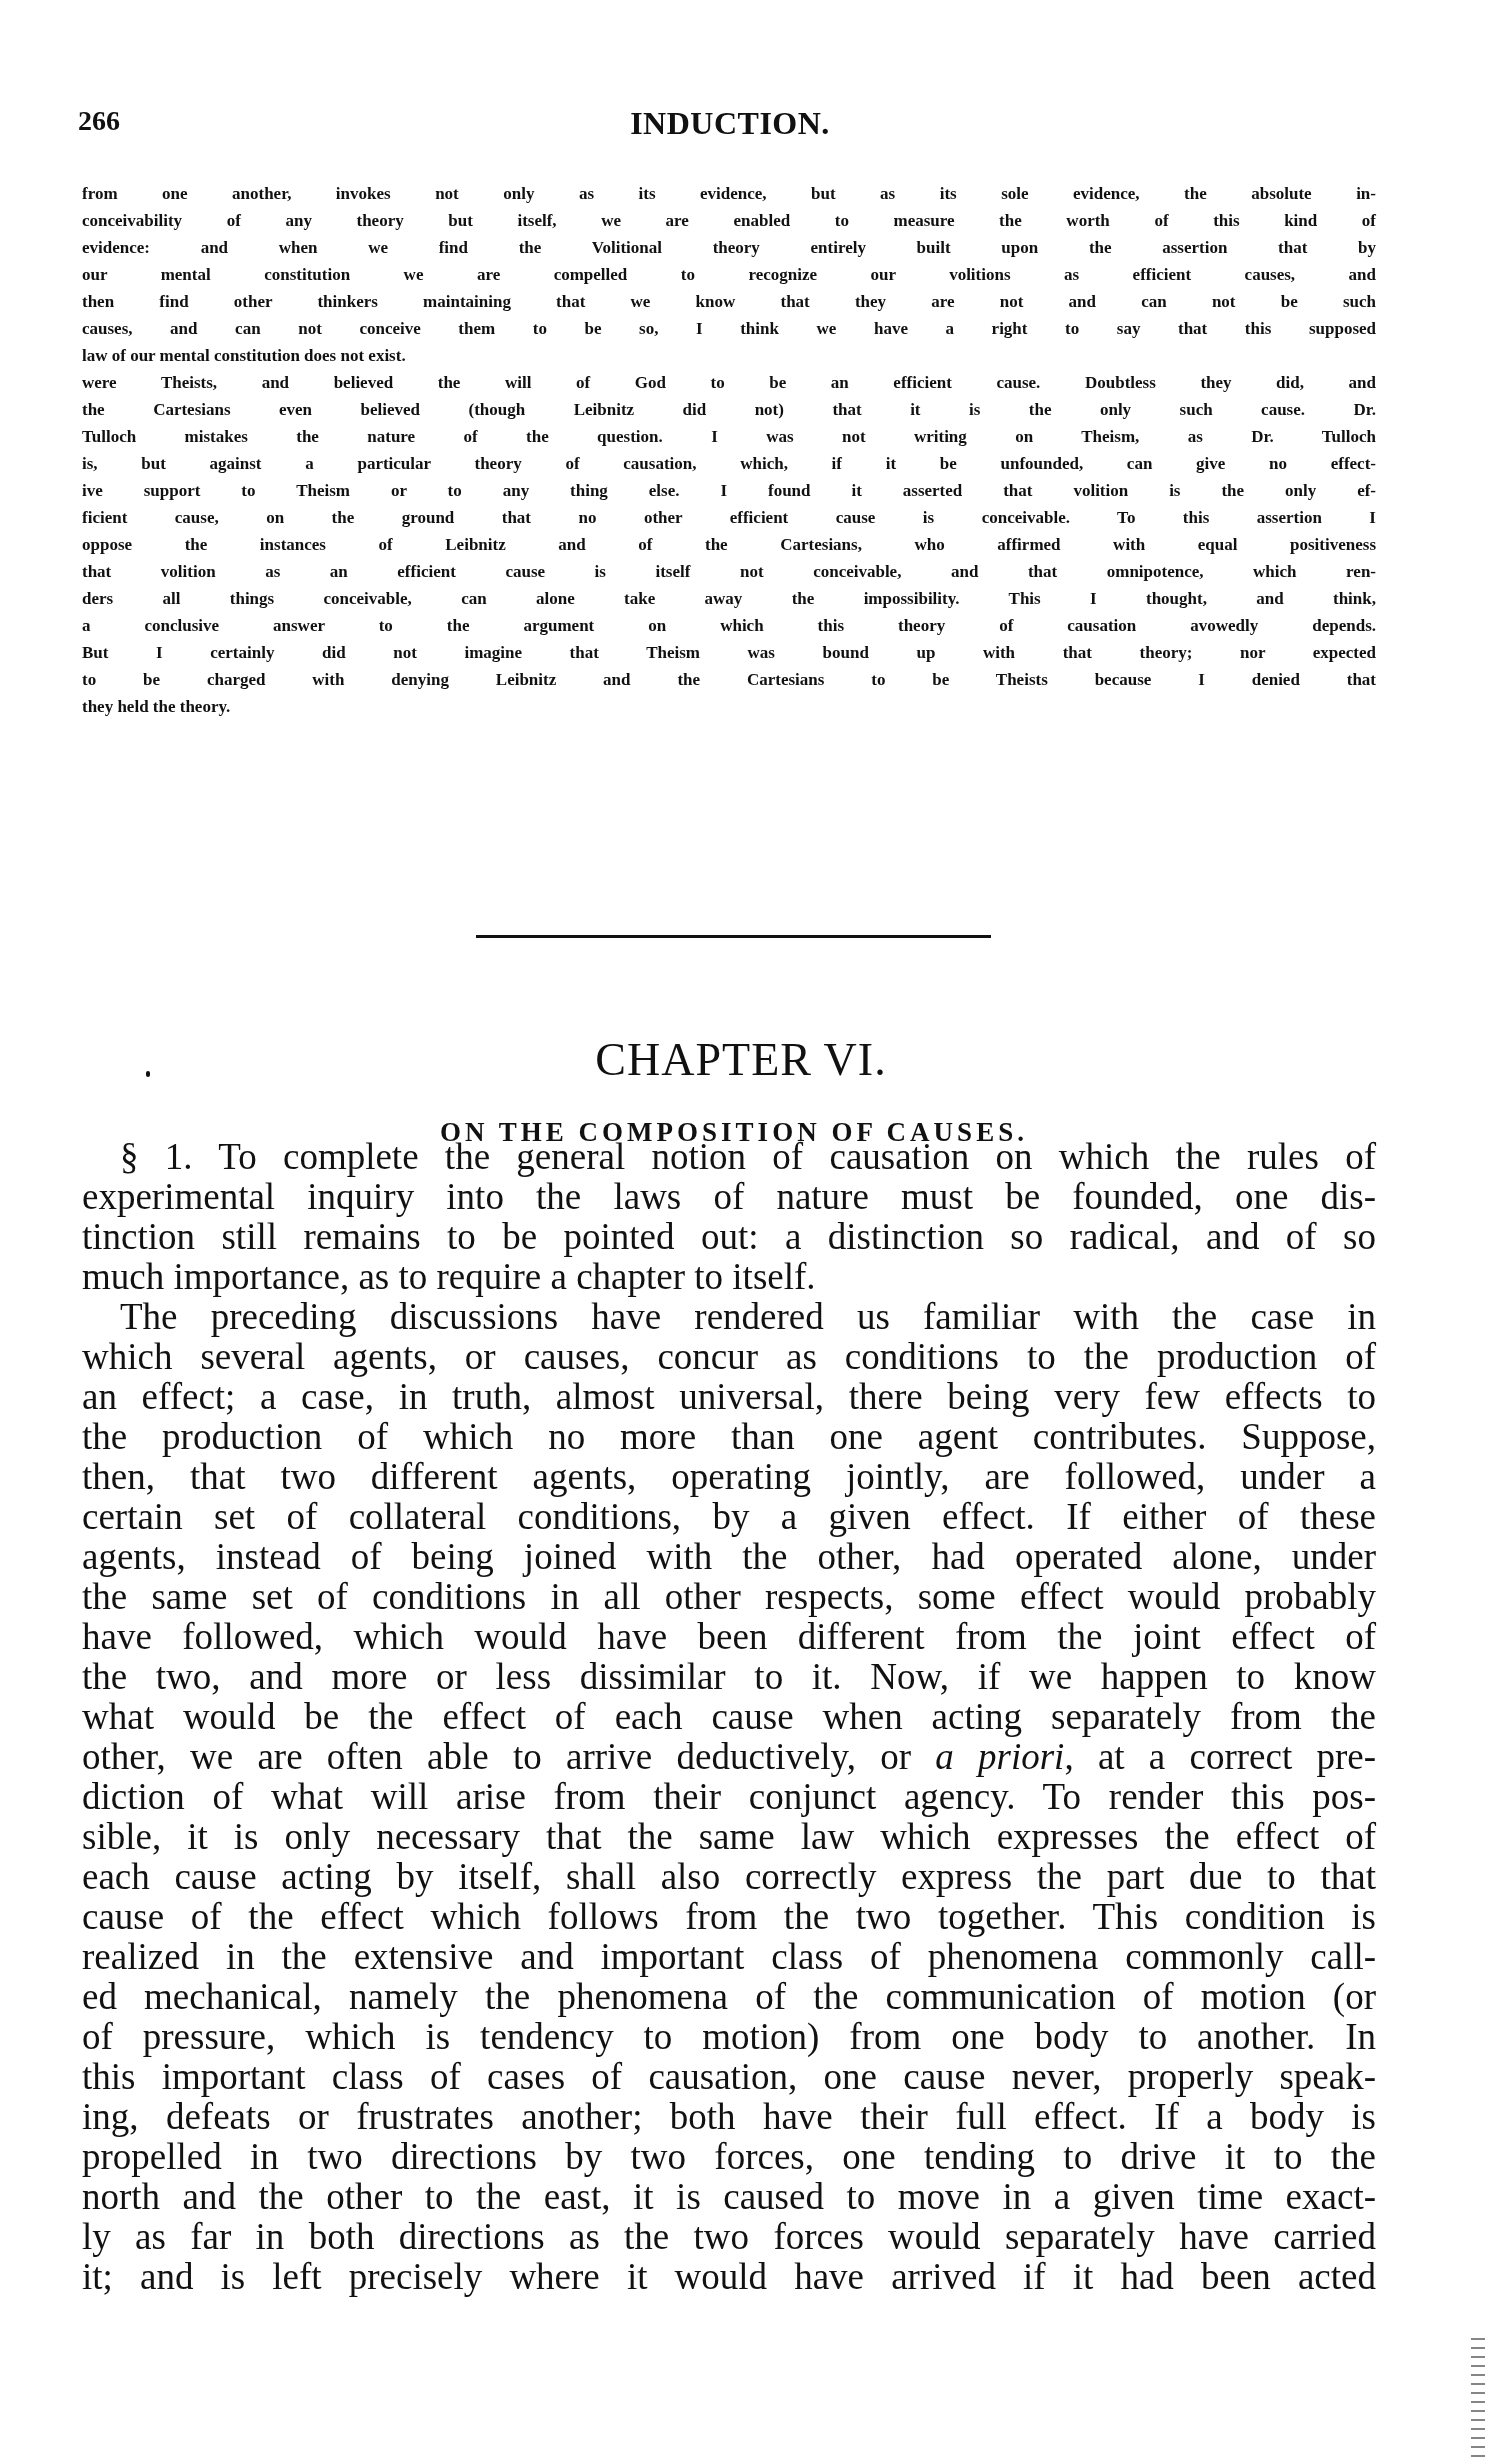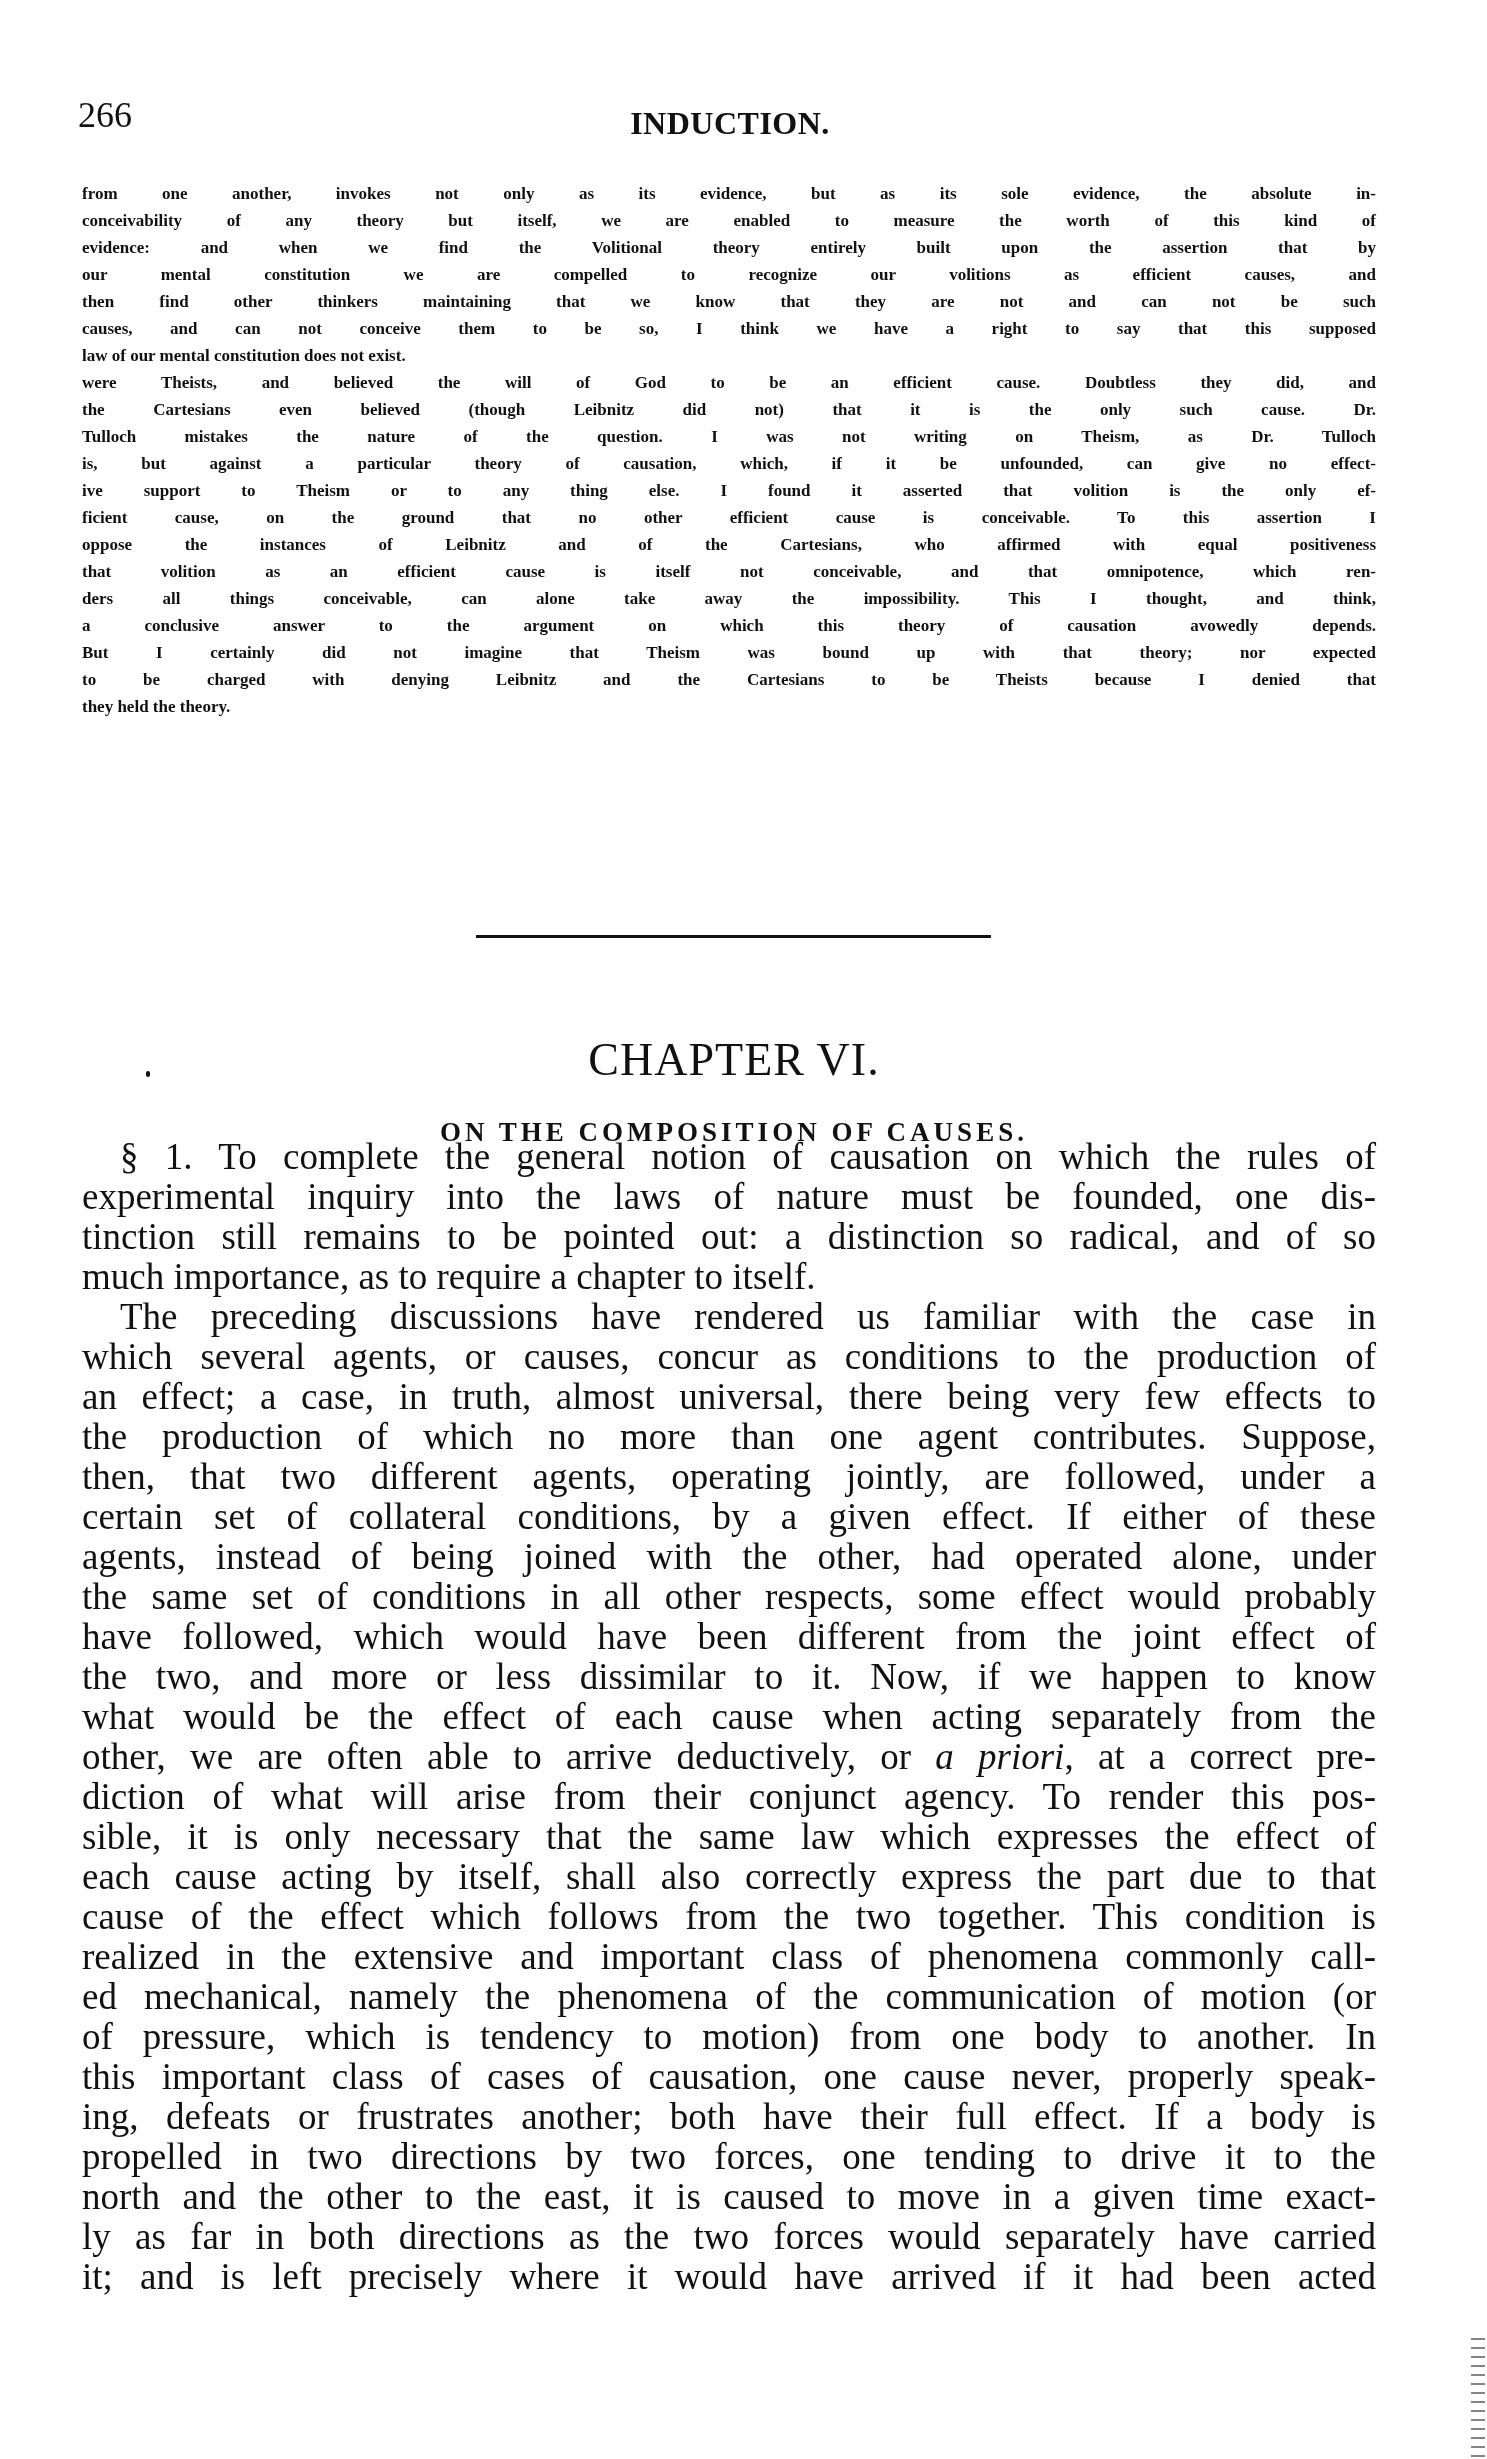--- a/index.html
+++ b/index.html
@@ -1,26 +1,26 @@
 <!DOCTYPE html>
 <html><head>
 <meta charset="utf-8">
 <style>
   html, body { margin: 0; padding: 0; background: #ffffff; }
   body { width: 1488px; height: 2460px; position: relative; overflow: hidden; color: #111111; font-family: "Liberation Serif", "DejaVu Serif", serif; }
-  .page-number { position: absolute; left: 78px; top: 97px; font-size: 36px; font-weight: normal; line-height: 36px; }
+  .page-number { position: absolute; left: 78px; top: 103px; font-size: 28px; font-weight: bold; line-height: 36px; }
   .running-head { position: absolute; left: 0; width: 1460px; top: 105px; text-align: center; font-size: 32px; font-weight: bold; line-height: 36px; letter-spacing: 0.5px; }
   .block { position: absolute; left: 82px; width: 1294px; }
   .line { display: block; white-space: nowrap; text-align: justify; text-align-last: justify; overflow: visible; }
   .line.last { text-align-last: left; }
   .small { top: 180px; font-size: 17px; line-height: 27px; font-weight: bold; }
   .small .line { height: 27px; }
   .indent-s { padding-left: 16px; }
   .rule { position: absolute; left: 476px; top: 935px; width: 515px; height: 3px; background: #111111; }
-  .chapter-title { position: absolute; left: 0; width: 1468px; top: 1035px; text-align: center; font-size: 46px; line-height: 50px; letter-spacing: 1px; }
+  .chapter-title { position: absolute; left: 0; width: 1468px; top: 1035px; text-align: center; font-size: 46px; line-height: 50px; letter-spacing: 1px; padding-left: 7px; }
   .chapter-subtitle { position: absolute; left: 0; width: 1468px; top: 1116px; text-align: center; font-size: 27px; line-height: 32px; letter-spacing: 4px; font-weight: bold; }
   .stray-dot { position: absolute; left: 146px; top: 1071px; width: 4px; height: 6px; background: #111111; border-radius: 2px; }
   .main { top: 1137px; font-size: 37px; line-height: 40px; }
   .main .line { height: 40px; }
   .indent-m { padding-left: 38px; }
   .speckle { position: absolute; left: 1471px; top: 2338px; width: 14px; height: 121px;
     background: repeating-linear-gradient(180deg, #222 0 2px, transparent 2px 9px); opacity: 0.55; }
   em { font-style: italic; }
 </style>
 </head>

